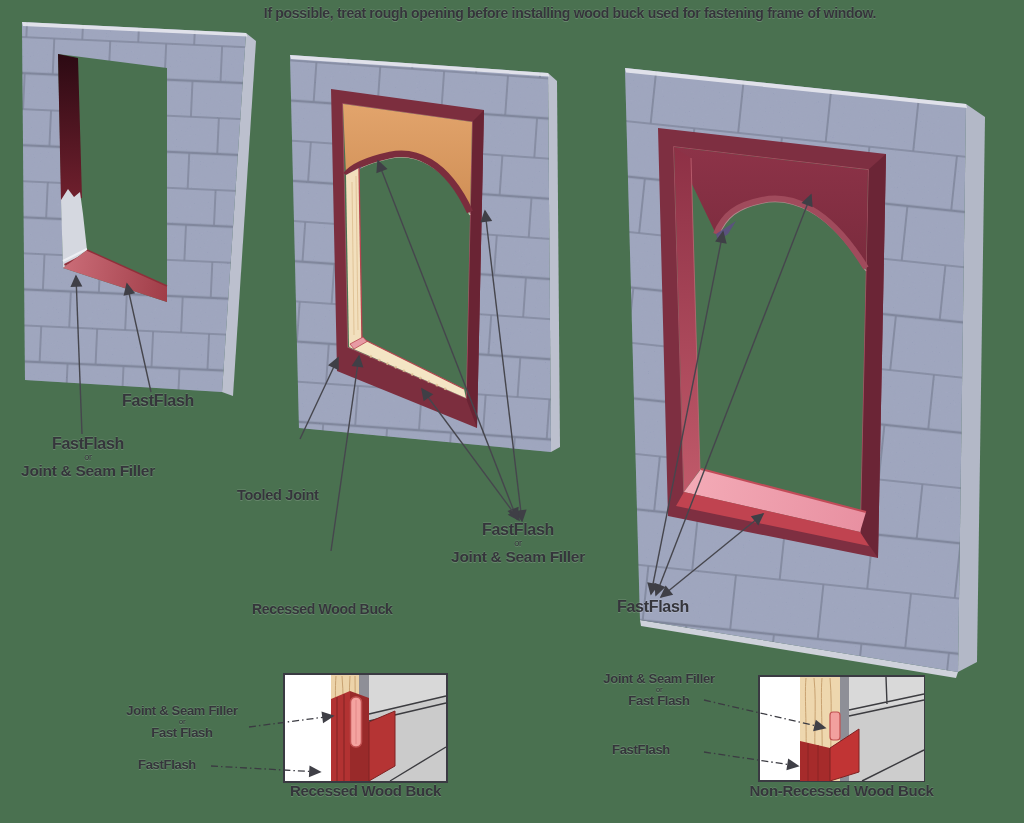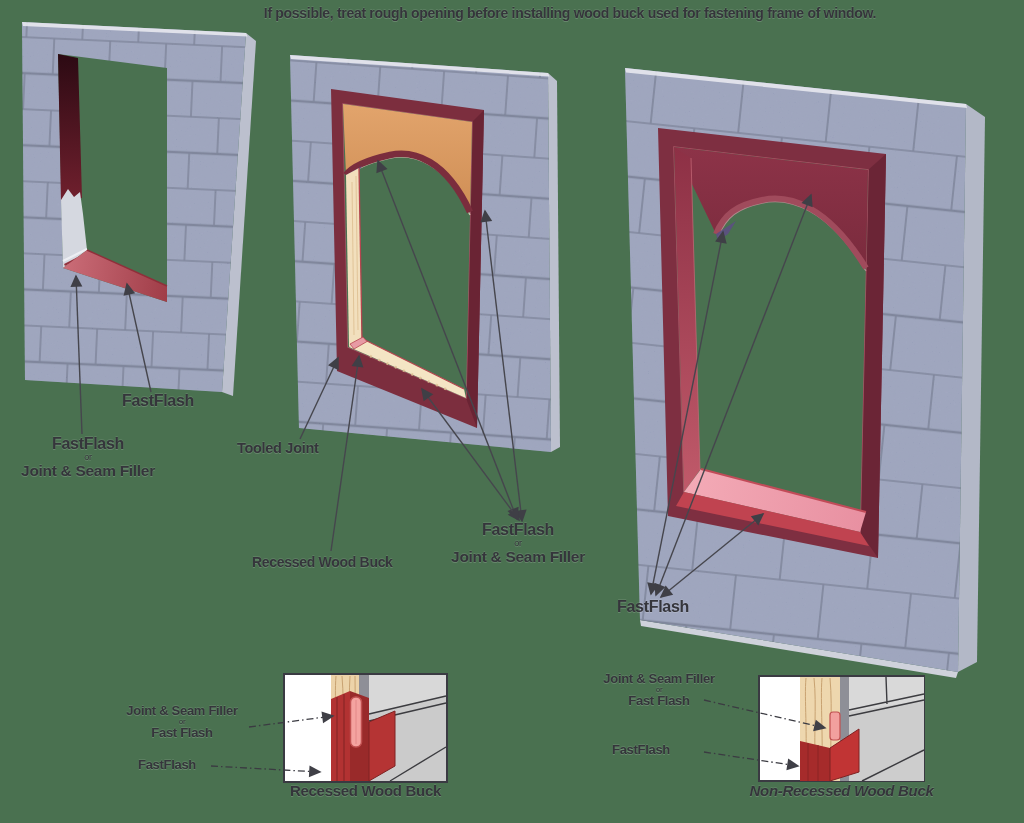--- a/index.html
+++ b/index.html
@@ -7,21 +7,21 @@
   .stage{position:relative;width:1024px;height:823px;background:#4a7150;}
   .art{position:absolute;left:0;top:0;}
   .lbl{position:absolute;color:#35353b;font-weight:bold;letter-spacing:-0.3px;
        text-shadow:0 1px 0 rgba(255,255,255,.16), 0 -1px 0 rgba(255,255,255,.10);
        white-space:nowrap;line-height:1.05;}
   .stack{display:flex;flex-direction:column;align-items:center;text-align:center;}
   .stack .or{font-size:9px;line-height:1.1;font-weight:normal;}
   .note{font-size:14px;text-align:center;}
   .big{font-size:16px;}
   .mid{font-size:15.5px;}
-  .small{font-size:14px;}
+  .small{font-size:14px;margin-top:47px;}
   .tiny{font-size:13px;}
   .cap{font-size:15px;text-align:center;}
 </style>
 </head>
 <body>
 
 <div class="stage">
 
 <svg class="art" width="1024" height="823" viewBox="0 0 1024 823">
   <defs>
@@ -246,15 +246,15 @@
 </div>
 <div class="lbl tiny" style="left:138px;top:758px;">FastFlash</div>
 <div class="lbl cap" style="left:284px;top:783px;width:163px;">Recessed Wood Buck</div>
 
 <div class="lbl stack" style="left:579px;top:672px;width:160px;">
   <span class="tiny">Joint &amp; Seam Filler</span>
   <span class="or" style="font-size:8px;">or</span>
   <span class="tiny">Fast Flash</span>
 </div>
 <div class="lbl tiny" style="left:612px;top:743px;">FastFlash</div>
-<div class="lbl cap" style="left:749px;top:783px;width:185px;font-style:italic;">Non-Recessed Wood Buck</div>
+<div class="lbl cap" style="left:749px;top:783px;width:185px;">Non-Recessed Wood Buck</div>
 
 </div>
 
 </body></html>

